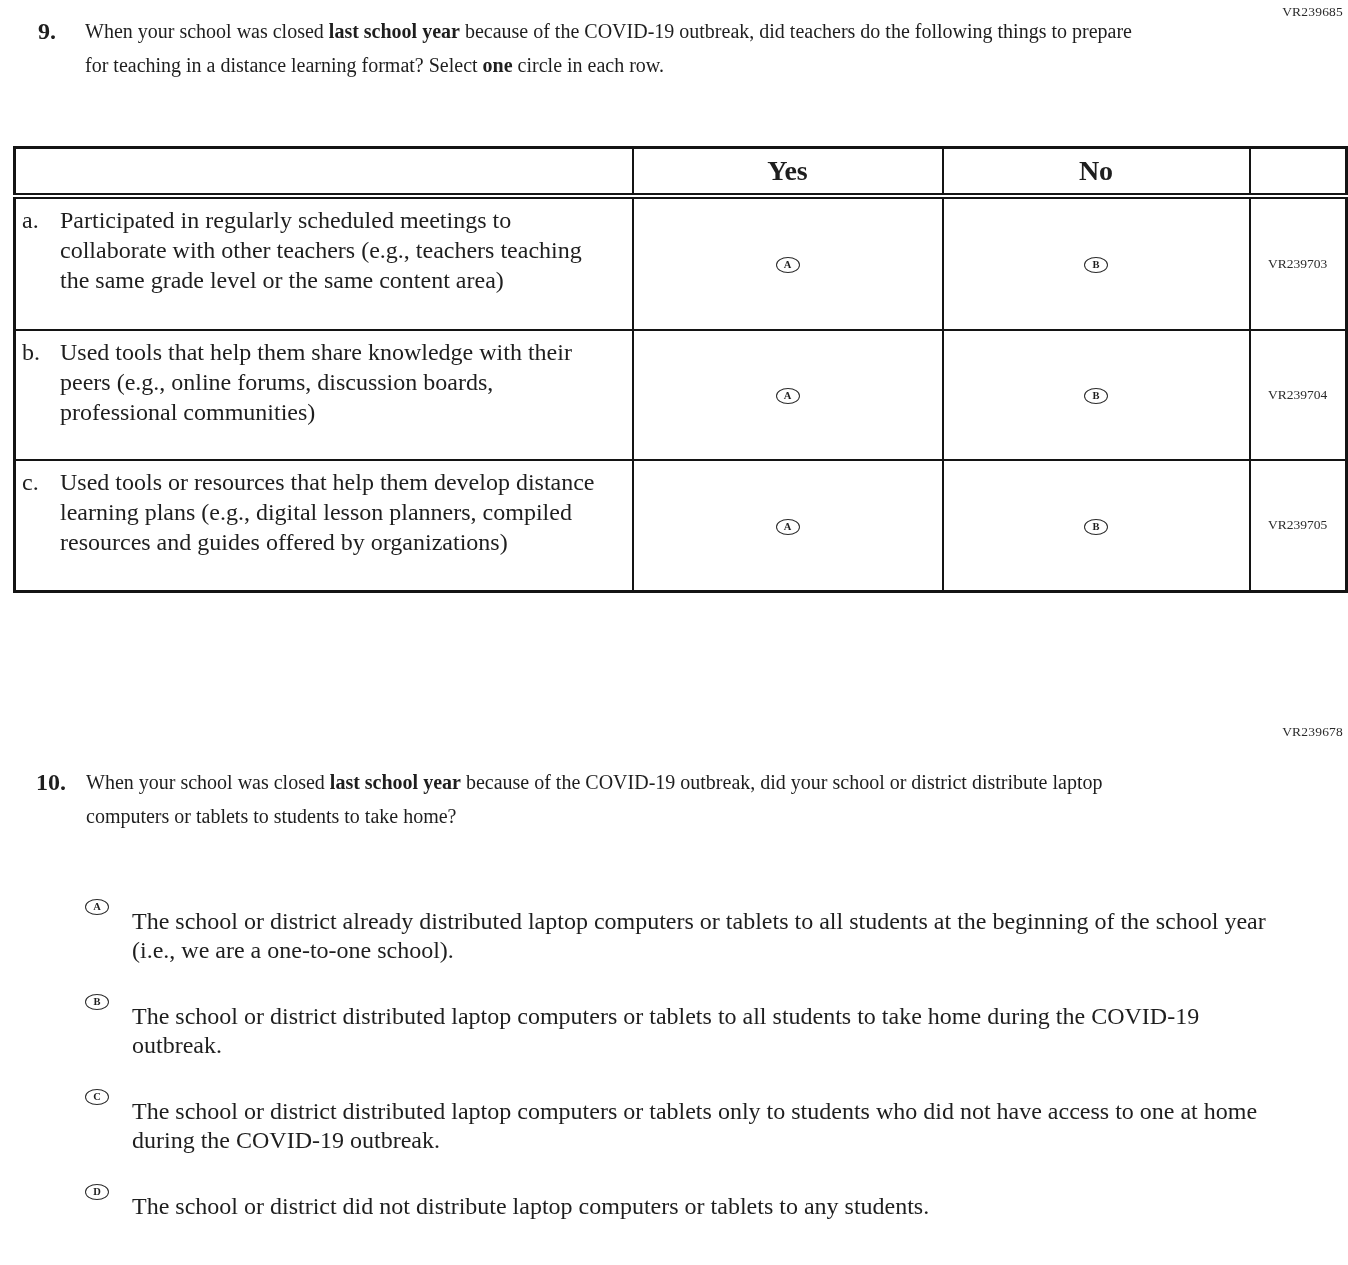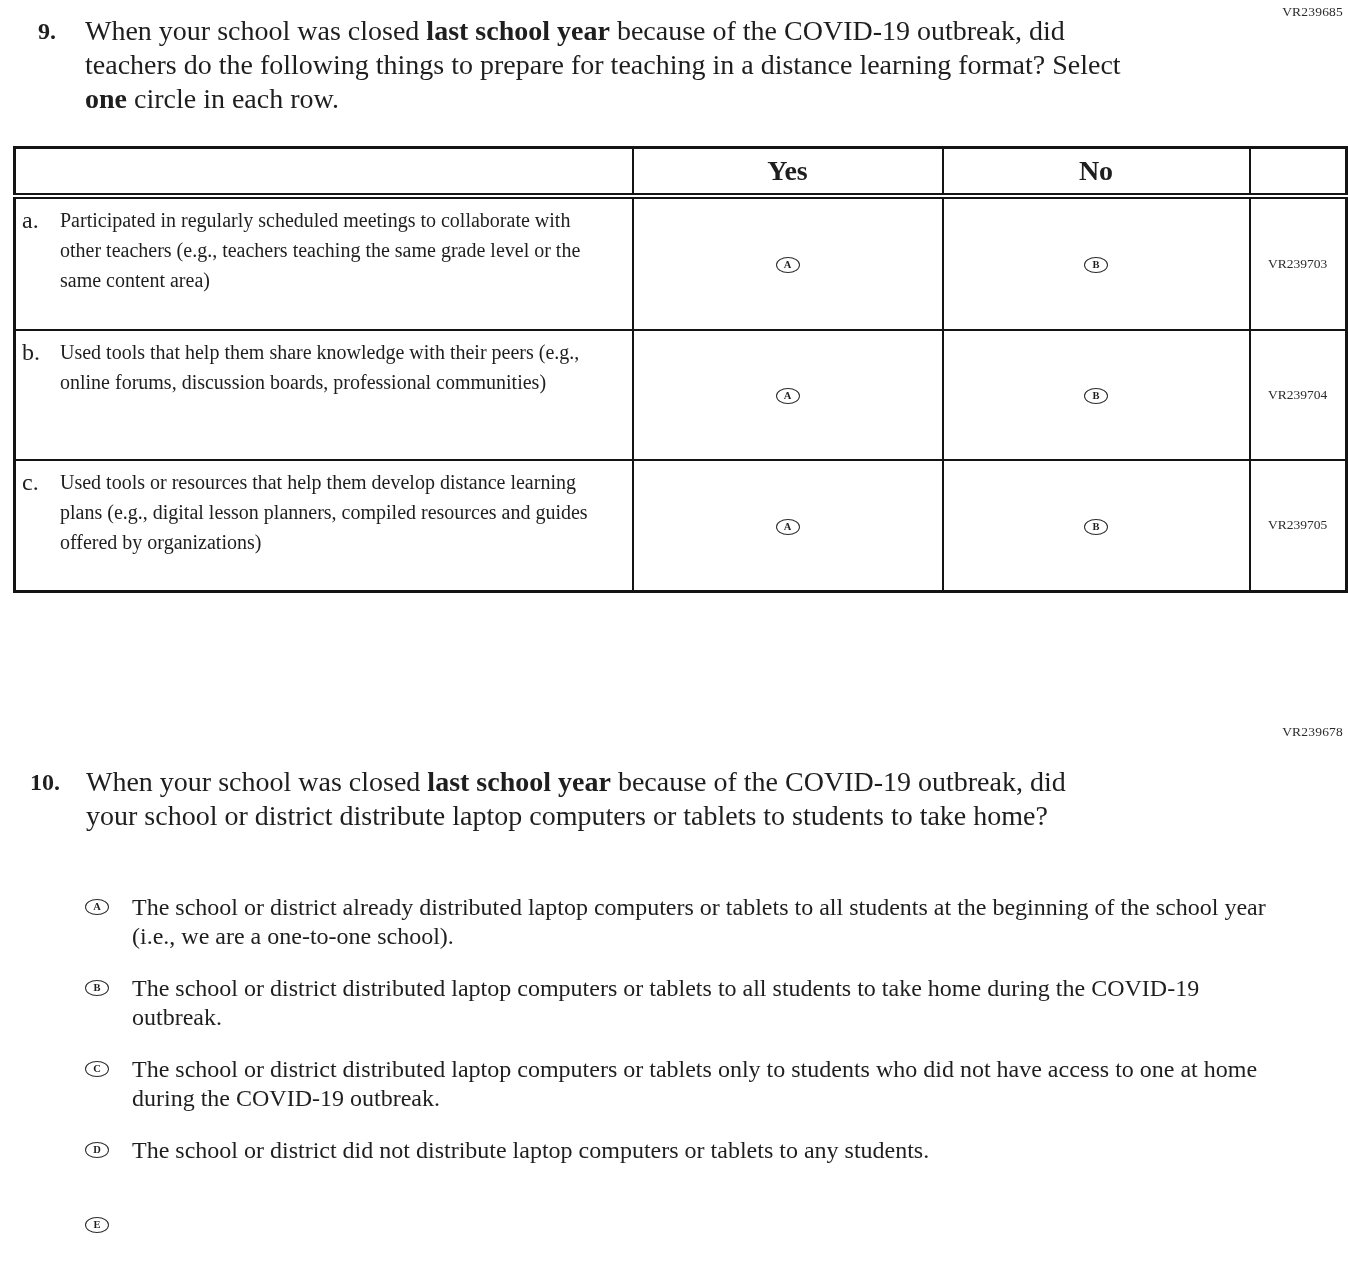--- a/index.html
+++ b/index.html
@@ -33,23 +33,23 @@
   .q9 { top: 14px; left: 38px; }
   .q10 { top: 765px; left: 30px; }
   .q-num {
     font-weight: bold;
     font-size: 24px;
     line-height: 34px;
     flex: none;
     margin-right: 14px;
   }
   .q9 .q-num { width: 33px; }
-  .q10 .q-num { width: 42px; }
+  .q10 .q-num { width: 42px; text-align: center; }
   .q-body {
-    font-size: 28px;
+    font-size: 20px;
     line-height: 34px;
   }
   .q9 .q-body { width: 1055px; }
   .q10 .q-body { width: 1035px; }
   .b { font-weight: bold; }
 
   
   table.matrix {
     position: absolute;
     top: 146px;
@@ -76,21 +76,21 @@
   }
   .stem-flex { display: flex; }
   .stem-letter {
     flex: none;
     width: 38px;
     font-size: 24px;
     line-height: 30px;
   }
   .stem-text {
     flex: 1;
-    font-size: 20px;
+    font-size: 24px;
     line-height: 30px;
   }
   td.bubble-cell {
     text-align: center;
     vertical-align: middle;
   }
   td.code-cell {
     text-align: center;
     vertical-align: middle;
     font-size: 13.5px;
@@ -128,21 +128,21 @@
     display: flex;
     margin-bottom: 23px;
     font-size: 24px;
     line-height: 29px;
   }
   .option .bubble {
     flex: none;
     margin-top: 6px;
     margin-right: 23px;
   }
-  .option .option-text { max-width: 1160px; }
+  .option .option-text { max-width: 1160px; margin-top: 14px; }
   .option.opt-e { margin-top: 46px; }
   .blank-line {
     display: inline-block;
     width: 263px;
     height: 22px;
     border-bottom: 2px solid #2a2a2a;
     vertical-align: baseline;
     margin-left: 1px;
   }
 </style>

